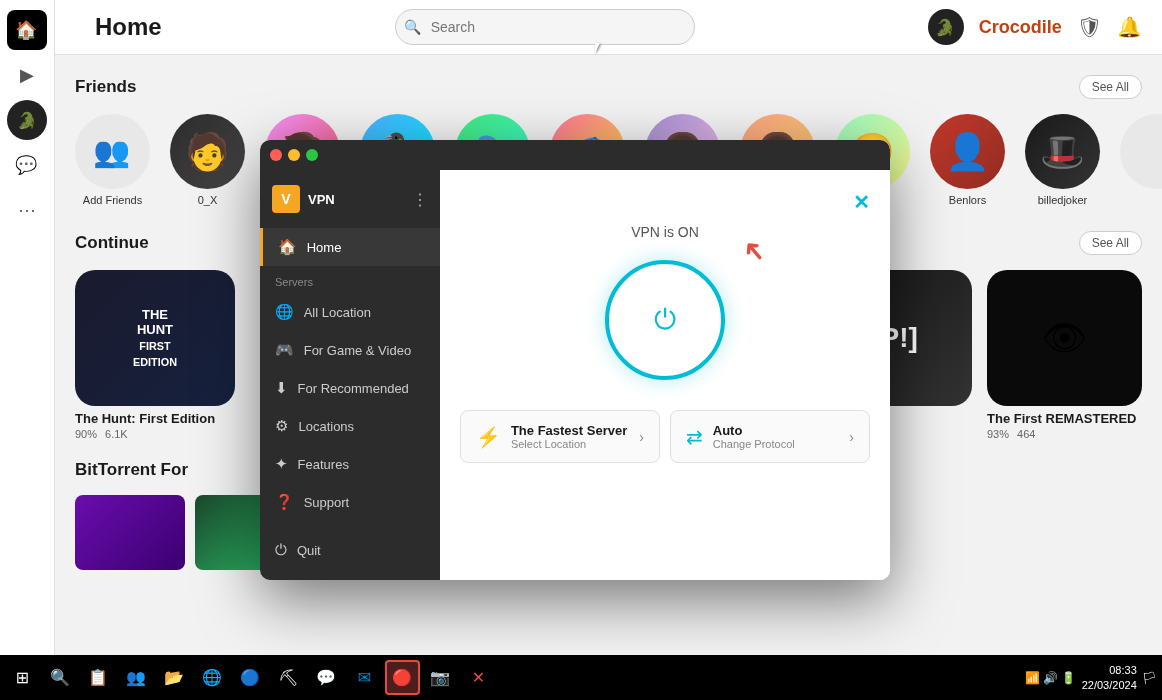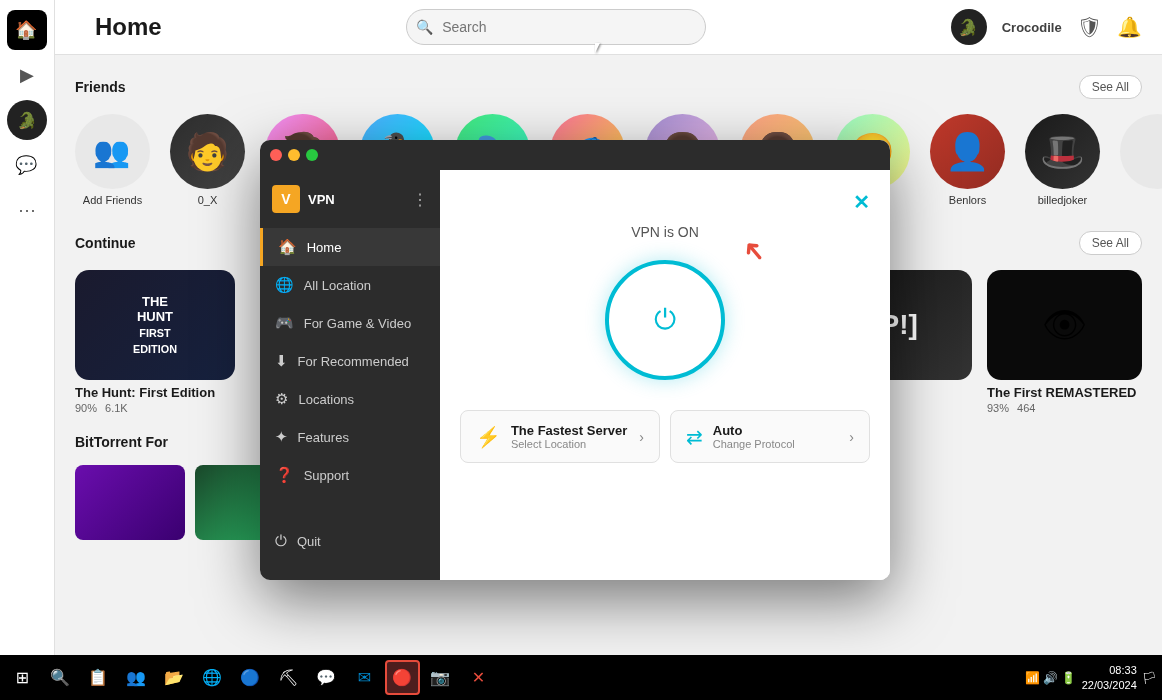--- a/index.html
+++ b/index.html
@@ -30,21 +30,21 @@
     .search-icon-wrap {
       position: absolute; left: 10px; color: #888; font-size: 14px;
     }
     .top-right {
       display: flex; align-items: center; gap: 15px;
     }
     .user-avatar-top {
       width: 36px; height: 36px; border-radius: 50%; background: #222; overflow: hidden;
       display: flex; align-items: center; justify-content: center;
     }
-    .username { font-size: 13px; font-weight: 600; color: #404040; }
+    .username { font-size: 18px; font-weight: 600; color: #c2410c; }
     .top-icon { font-size: 20px; color: #555; cursor: pointer; }
 
     
     .left-sidebar {
       position: absolute; top: 0; left: 0; width: 55px; height: 100%;
       background: #fff; border-right: 1px solid #e0e0e0; display: flex; flex-direction: column;
       align-items: center; padding-top: 10px; gap: 5px; z-index: 6;
     }
     .sidebar-icon {
       width: 40px; height: 40px; border-radius: 8px; display: flex; align-items: center;
@@ -59,21 +59,21 @@
     
     .main-content {
       position: absolute; top: 55px; left: 55px; right: 0; bottom: 45px;
       background: #f2f2f2; overflow-y: auto; padding: 20px;
     }
 
     
     .section-header {
       display: flex; justify-content: space-between; align-items: center; margin-bottom: 15px;
     }
-    .section-title { font-size: 14px; font-weight: bold; color: #1a1a1a; }
+    .section-title { font-size: 17px; font-weight: bold; color: #1a1a1a; }
     .see-all-btn {
       padding: 4px 12px; border: 1px solid #ccc; border-radius: 15px; 
       font-size: 12px; color: #555; background: #fff; cursor: pointer;
     }
     .friends-row {
       display: flex; gap: 20px; margin-bottom: 25px; align-items: flex-start;
     }
     .friend-item {
       display: flex; flex-direction: column; align-items: center; gap: 5px; width: 80px;
     }
@@ -81,21 +81,21 @@
       width: 75px; height: 75px; border-radius: 50%; background: #ddd; 
       display: flex; align-items: center; justify-content: center; overflow: hidden; font-size: 30px;
     }
     .friend-name { font-size: 11px; color: #333; text-align: center; white-space: nowrap; overflow: hidden; text-overflow: ellipsis; max-width: 75px; }
     .add-friends-avatar { background: #e8e8e8; color: #555; }
 
     
     .games-row { display: flex; gap: 15px; margin-bottom: 20px; flex-wrap: nowrap; }
     .game-card { width: 160px; flex-shrink: 0; cursor: pointer; }
     .game-thumb {
-      width: 160px; height: 110px; border-radius: 14px; overflow: hidden;
+      width: 160px; height: 136px; border-radius: 20px; overflow: hidden;
       display: flex; align-items: center; justify-content: center; font-size: 30px;
       background: #555;
     }
     .game-title { font-size: 13px; font-weight: 600; color: #1a1a1a; margin: 5px 0 2px; }
     .game-meta { font-size: 11px; color: #666; display: flex; gap: 8px; }
 
     
     .taskbar {
       position: absolute; bottom: 0; left: 0; right: 0; height: 45px;
       background: #000; display: flex; align-items: center; padding: 0 5px;
@@ -364,20 +364,21 @@
         <div class="vpn-logo">V</div>
         <span class="vpn-app-name">VPN</span>
         <span class="vpn-menu-dots">⋮</span>
       </div>
 
       <div class="vpn-nav-item active">
         <span class="vpn-nav-icon">🏠</span>
         <span>Home</span>
       </div>
 
+      <div class="vpn-section-label">Servers</div>
 
       <div class="vpn-nav-item">
         <span class="vpn-nav-icon">🌐</span>
         <span>All Location</span>
       </div>
       <div class="vpn-nav-item">
         <span class="vpn-nav-icon">🎮</span>
         <span>For Game &amp; Video</span>
       </div>
       <div class="vpn-nav-item">

